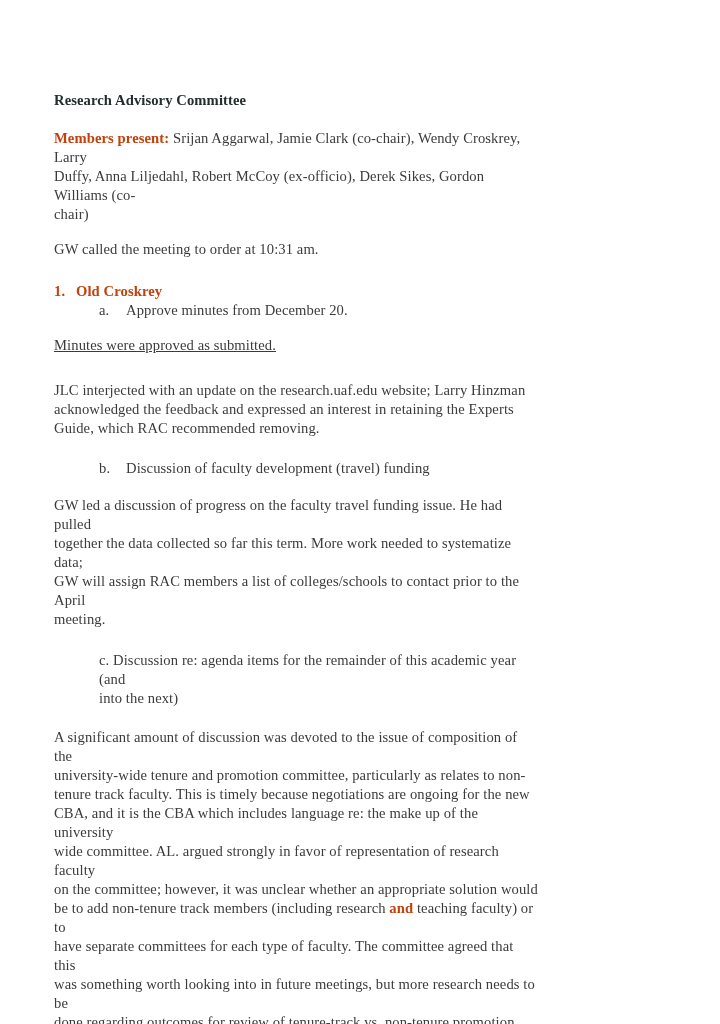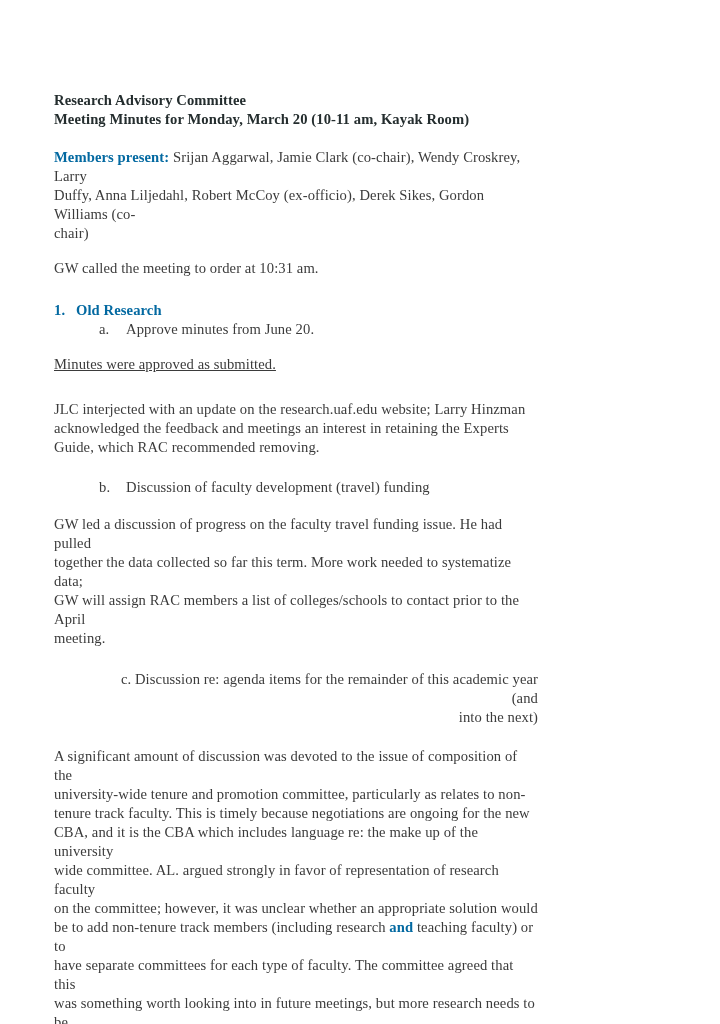--- a/index.html
+++ b/index.html
@@ -29,21 +29,21 @@
     letter-spacing: 0.1px;
   }
   .content p, .content div {
     margin: 0;
   }
   .pre {
     white-space: pre-line;
   }
   .b {
     font-weight: bold;
-    color: #0369a1;
+    color: #c2410c;
   }
   .doc-title-block .b {
     color: #242d2e;
   }
   
   .num-item {
     display: flex;
   }
   .num-item .num {
     flex: 0 0 22px;
@@ -63,56 +63,55 @@
   .sub-item-inline-tight {
     padding-left: 42px;
   }
   .mt-members   { margin-top: 19px !important; }
   .mt-call      { margin-top: 16px !important; }
   .mt-heading1  { margin-top: 23px !important; }
   .mt-minutes   { margin-top: 16px !important; text-decoration: underline; }
   .mt-website   { margin-top: 26px !important; }
   .mt-itemb     { margin-top: 21px !important; }
   .mt-travel    { margin-top: 18px !important; }
-  .mt-itemc     { margin-top: 22px !important; text-align: right; }
+  .mt-itemc     { margin-top: 22px !important; }
   .mt-tenure    { margin-top: 20px !important; }
   .mt-heading2  { margin-top: 21px !important; }
   .mt-yearend   { margin-top: 18px !important; }
 </style>
 </head>
 <body>
 
 <div class="page">
   <div class="content">
 
     <div class="doc-title-block">
       <div class="b">Research Advisory Committee</div>
-      <div class="b">Meeting Minutes for Monday, March 20 (10-11 am, Kayak Room)</div>
     </div>
 
     <p class="pre mt-members"><span class="b">Members present:</span> <span>Srijan Aggarwal, Jamie Clark (co-chair), Wendy Croskrey, Larry
 Duffy, Anna Liljedahl, Robert McCoy (ex-officio), Derek Sikes, Gordon Williams (co-
 chair)</span></p>
 
     <p class="mt-call">GW called the meeting to order at 10:31 am.</p>
 
     <div class="num-item mt-heading1">
       <span class="num b">1.</span>
-      <span class="b">Old Research</span>
+      <span class="b">Old Croskrey</span>
     </div>
 
     <div class="sub-item">
       <span class="marker">a.</span>
-      <span>Approve minutes from June 20.</span>
+      <span>Approve minutes from December 20.</span>
     </div>
 
     <p class="mt-minutes">Minutes were approved as submitted.</p>
 
     <p class="pre mt-website">JLC interjected with an update on the research.uaf.edu website; Larry Hinzman
-acknowledged the feedback and meetings an interest in retaining the Experts
+acknowledged the feedback and expressed an interest in retaining the Experts
 Guide, which RAC recommended removing.</p>
 
     <div class="sub-item mt-itemb">
       <span class="marker">b.</span>
       <span>Discussion of faculty development (travel) funding</span>
     </div>
 
     <p class="pre mt-travel">GW led a discussion of progress on the faculty travel funding issue. He had pulled
 together the data collected so far this term.  More work needed to systematize data;
 GW will assign RAC members a list of colleges/schools to contact prior to the April

